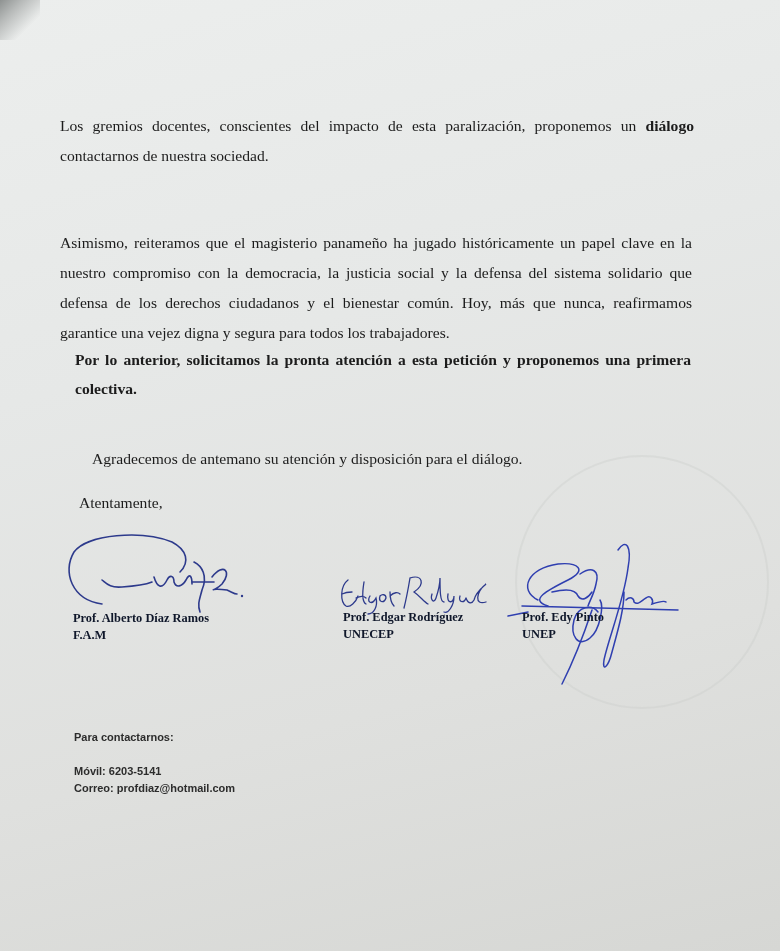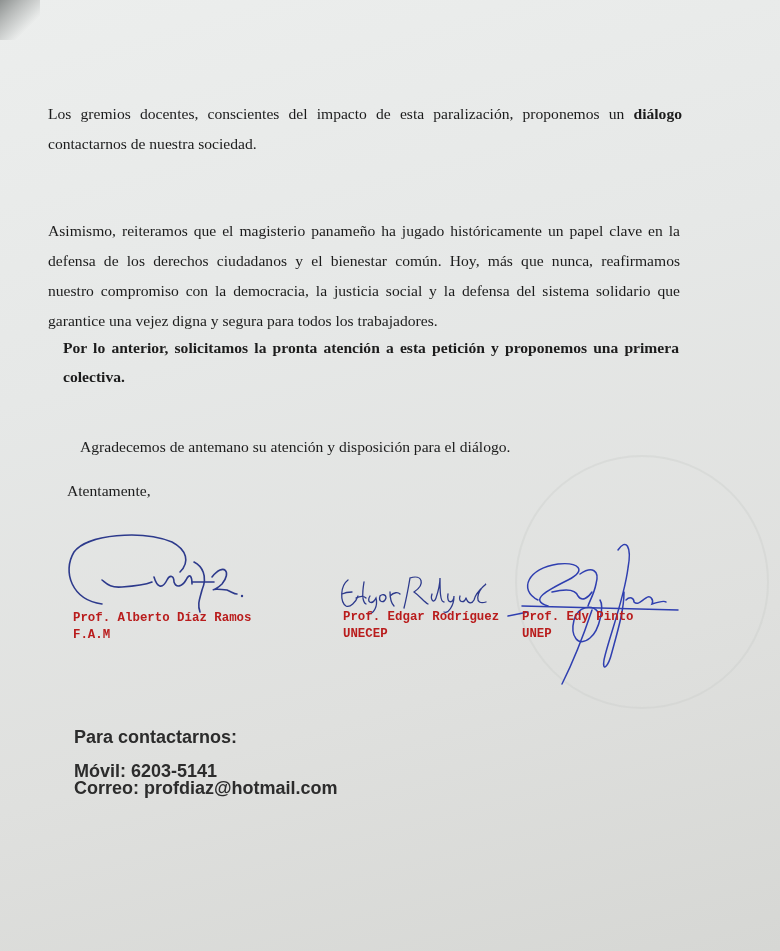--- a/index.html
+++ b/index.html
@@ -10,61 +10,61 @@
     .corner-shadow {
       position: absolute; left: 0; top: 0; width: 40px; height: 40px;
       background: linear-gradient(135deg, #8e9291 0%, #b9bcbb 30%, rgba(220,222,221,0) 70%);
     }
     .stamp-ghost {
       position: absolute; left: 515px; top: 455px; width: 250px; height: 250px;
       border-radius: 50%; border: 2px solid rgba(200,202,200,0.35);
     }
     .para {
       position: absolute; font-family: "Liberation Serif", serif; color: #1c1c1c;
-      font-size: 15.6px; text-align: justify; margin: 0;
+      font-size: 15.6px; text-align: justify; margin: 12px;
     }
     .para .line { display: block; height: 30px; line-height: 30px; white-space: nowrap; text-align-last: justify; }
     .para .line.last { text-align-last: left; }
     .para b { font-weight: bold; }
     .p1 { left: 48px; top: 99px; width: 634px; }
     .p2 { left: 48px; top: 216px; width: 632px; }
     .p3 { left: 63px; top: 333px; width: 616px; font-weight: bold; }
     .p3 .line { height: 29px; line-height: 29px; }
     .p4 { left: 80px; top: 438px; }
     .p5 { left: 67px; top: 482px; }
     .sig-name {
-      position: absolute; font-family: Liberation Mono, monospace; font-weight: bold;
-      font-size: 12.4px; color: #b91c1c; line-height: 17px;
+      position: absolute; font-family: Liberation Serif, serif; font-weight: bold;
+      font-size: 12.4px; color: #0f172a; line-height: 17px;
     }
     .sig1 { left: 73px; top: 610px; }
     .sig2 { left: 343px; top: 609px; }
     .sig3 { left: 522px; top: 609px; }
     .sig-svg { position: absolute; overflow: visible; }
     .contact {
       position: absolute; left: 74px; top: 729px; font-family: "Liberation Sans", sans-serif;
-      font-weight: bold; font-size: 18px; color: #2c2c2c;
+      font-weight: bold; font-size: 11px; color: #2c2c2c;
     }
     .contact .row { display: block; line-height: 17px; }
     .contact .gap { height: 17px; }
   </style>
 </head>
 <body>
 
 <div class="corner-shadow"></div>
 <div class="stamp-ghost"></div>
 
 <div class="para p1">
   <span class="line"><span>Los gremios docentes, conscientes del impacto de esta paralización, proponemos un </span><b>diálogo</b></span>
   <span class="line last">contactarnos de nuestra sociedad.</span>
 </div>
 
 <div class="para p2">
   <span class="line">Asimismo, reiteramos que el magisterio panameño ha jugado históricamente un papel clave en la</span>
+  <span class="line">nuestro compromiso con la democracia, la justicia social y la defensa del sistema solidario que</span>
   <span class="line">defensa de los derechos ciudadanos y el bienestar común. Hoy, más que nunca, reafirmamos</span>
-  <span class="line">nuestro compromiso con la democracia, la justicia social y la defensa del sistema solidario que</span>
   <span class="line last">garantice una vejez digna y segura para todos los trabajadores.</span>
 </div>
 
 <div class="para p3">
   <span class="line">Por lo anterior, solicitamos la pronta atención a esta petición y proponemos una primera</span>
   <span class="line last">colectiva.</span>
 </div>
 
 <p class="para p4">Agradecemos de antemano su atención y disposición para el diálogo.</p>
 <p class="para p5">Atentamente,</p>

